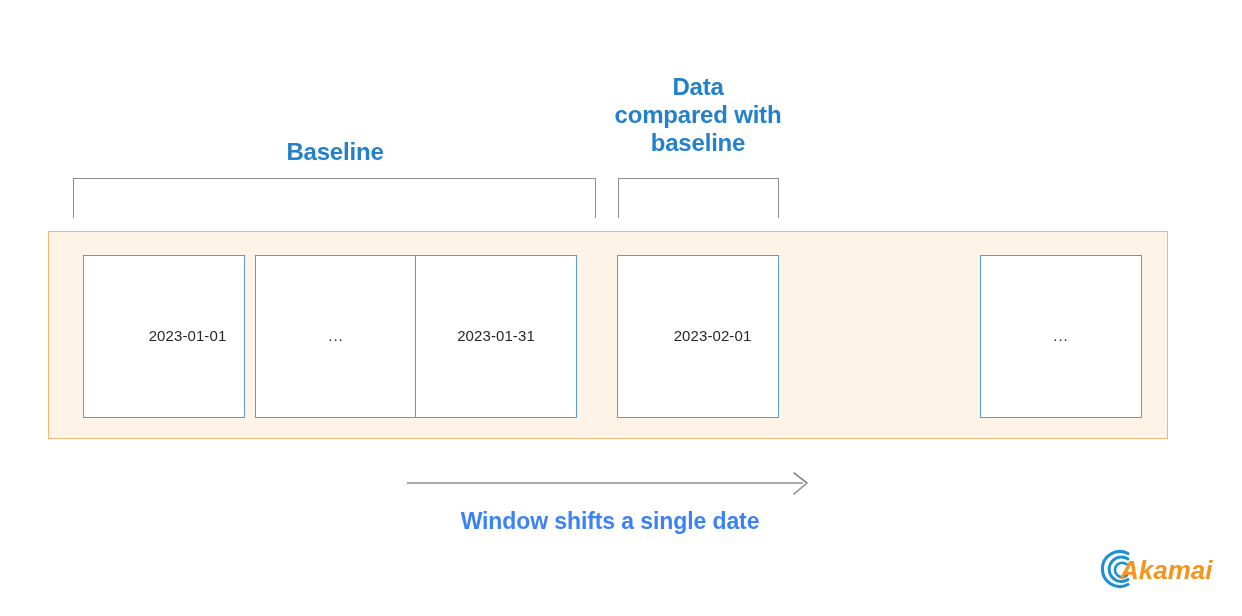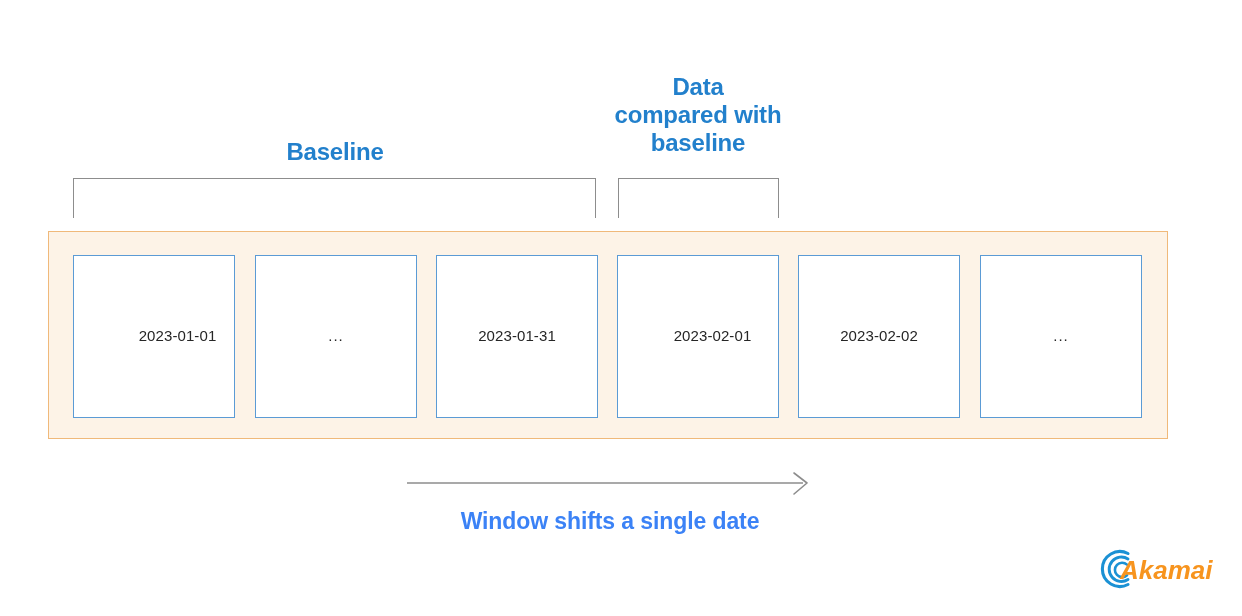--- a/index.html
+++ b/index.html
@@ -105,23 +105,23 @@
     letter-spacing: 0.1px;
     line-height: 1;
     padding-bottom: 2px;
     user-select: none;
   }
   .cell-label.ellipsis {
     font-size: 15px;
     letter-spacing: 1px;
   }
 
-  .cell-0 { left: 24px; padding-left: 47px; }
+  .cell-0 { left: 34px; padding-left: 47px; }
   .cell-1 { left: 206px; }
-  .cell-2 { left: 387px; }
+  .cell-2 { left: 366px; }
   .cell-3 { left: 568px; padding-left: 29px; }
   .cell-4 { left: 749px; }
   .cell-5 { left: 931px; }
 
   
   .shift-arrow {
     position: absolute;
     left: 405px;
     top: 468px;
     width: 410px;
@@ -179,23 +179,20 @@
       </div>
 
       <div class="cell cell-2">
         <span class="cell-label">2023-01-31</span>
       </div>
 
       <div class="cell cell-3">
         <span class="cell-label">2023-02-01</span>
       </div>
 
-      <div class="cell cell-4">
-        <span class="cell-label">2023-02-02</span>
-      </div>
 
       <div class="cell cell-5">
         <span class="cell-label ellipsis">...</span>
       </div>
 
     </div>
   </div>
 
   <div class="shift-arrow">
     <svg width="410" height="32" viewBox="0 0 410 32" xmlns="http://www.w3.org/2000/svg">

